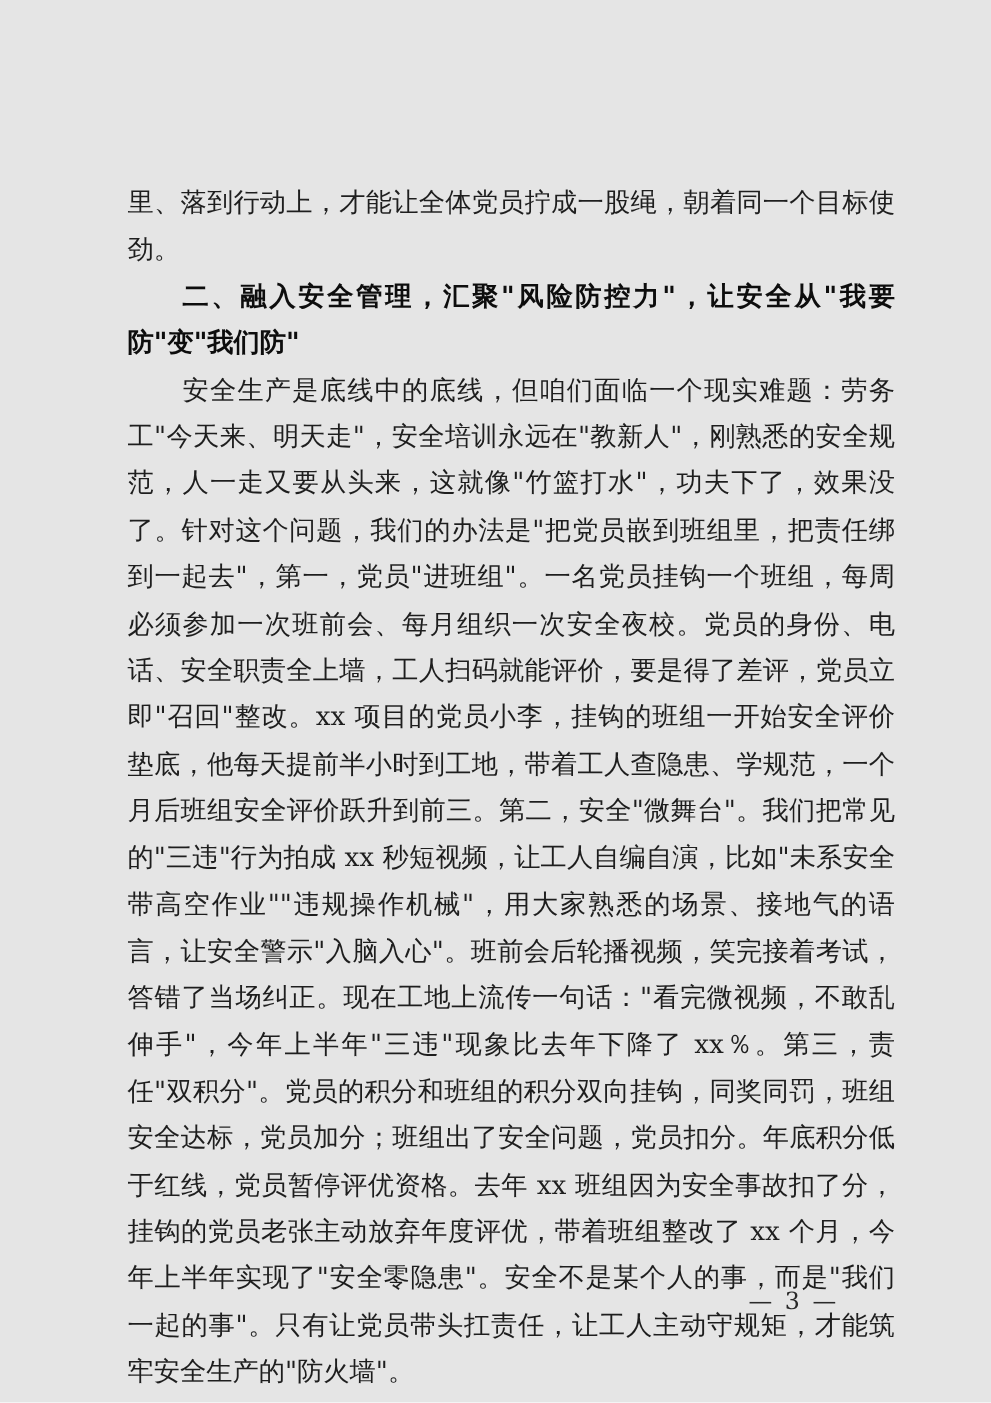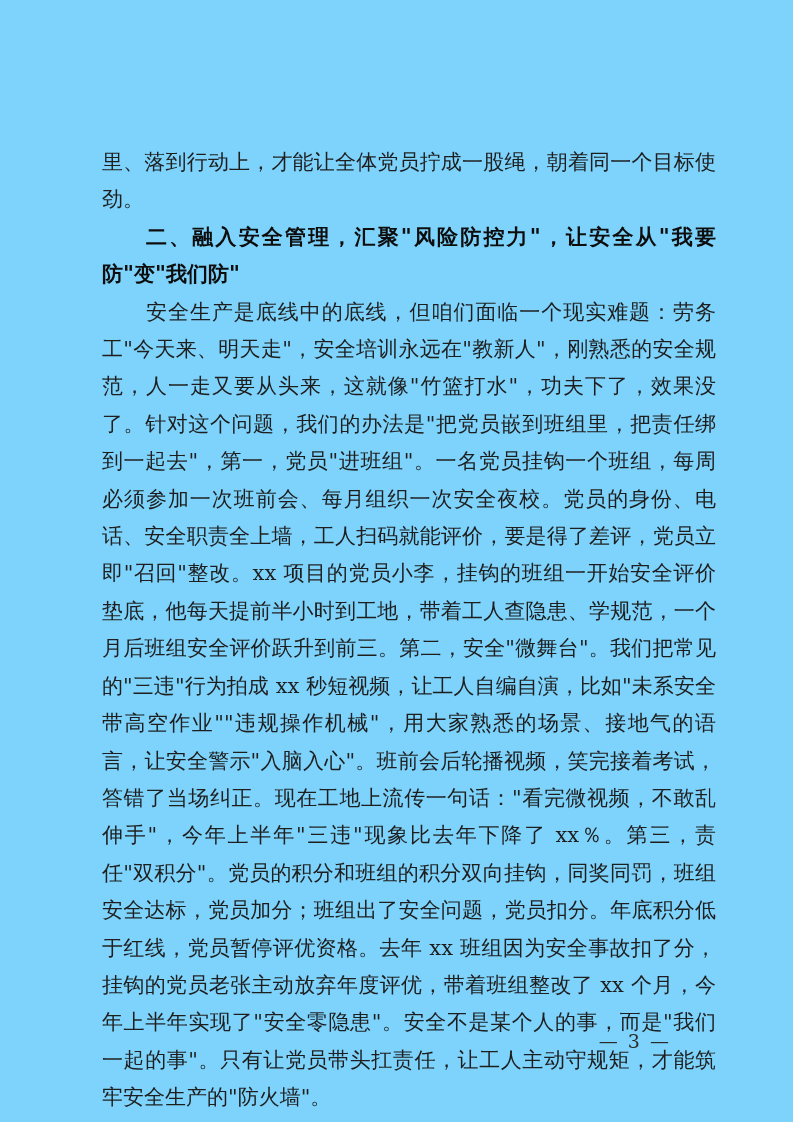--- a/index.html
+++ b/index.html
@@ -4,21 +4,21 @@
 <style>
   html, body {
     margin: 0;
     padding: 0;
     background: #ffffff;
   }
   .page {
     position: relative;
     width: 793px;
     height: 1122px;
-    background: #7dd3fc;
+    background: #e5e5e5;
     overflow: hidden;
   }
   .content {
     position: absolute;
     left: 102px;
     top: 144px;
     width: 614px;
   }
   .body-text, .heading {
     margin: 0;

